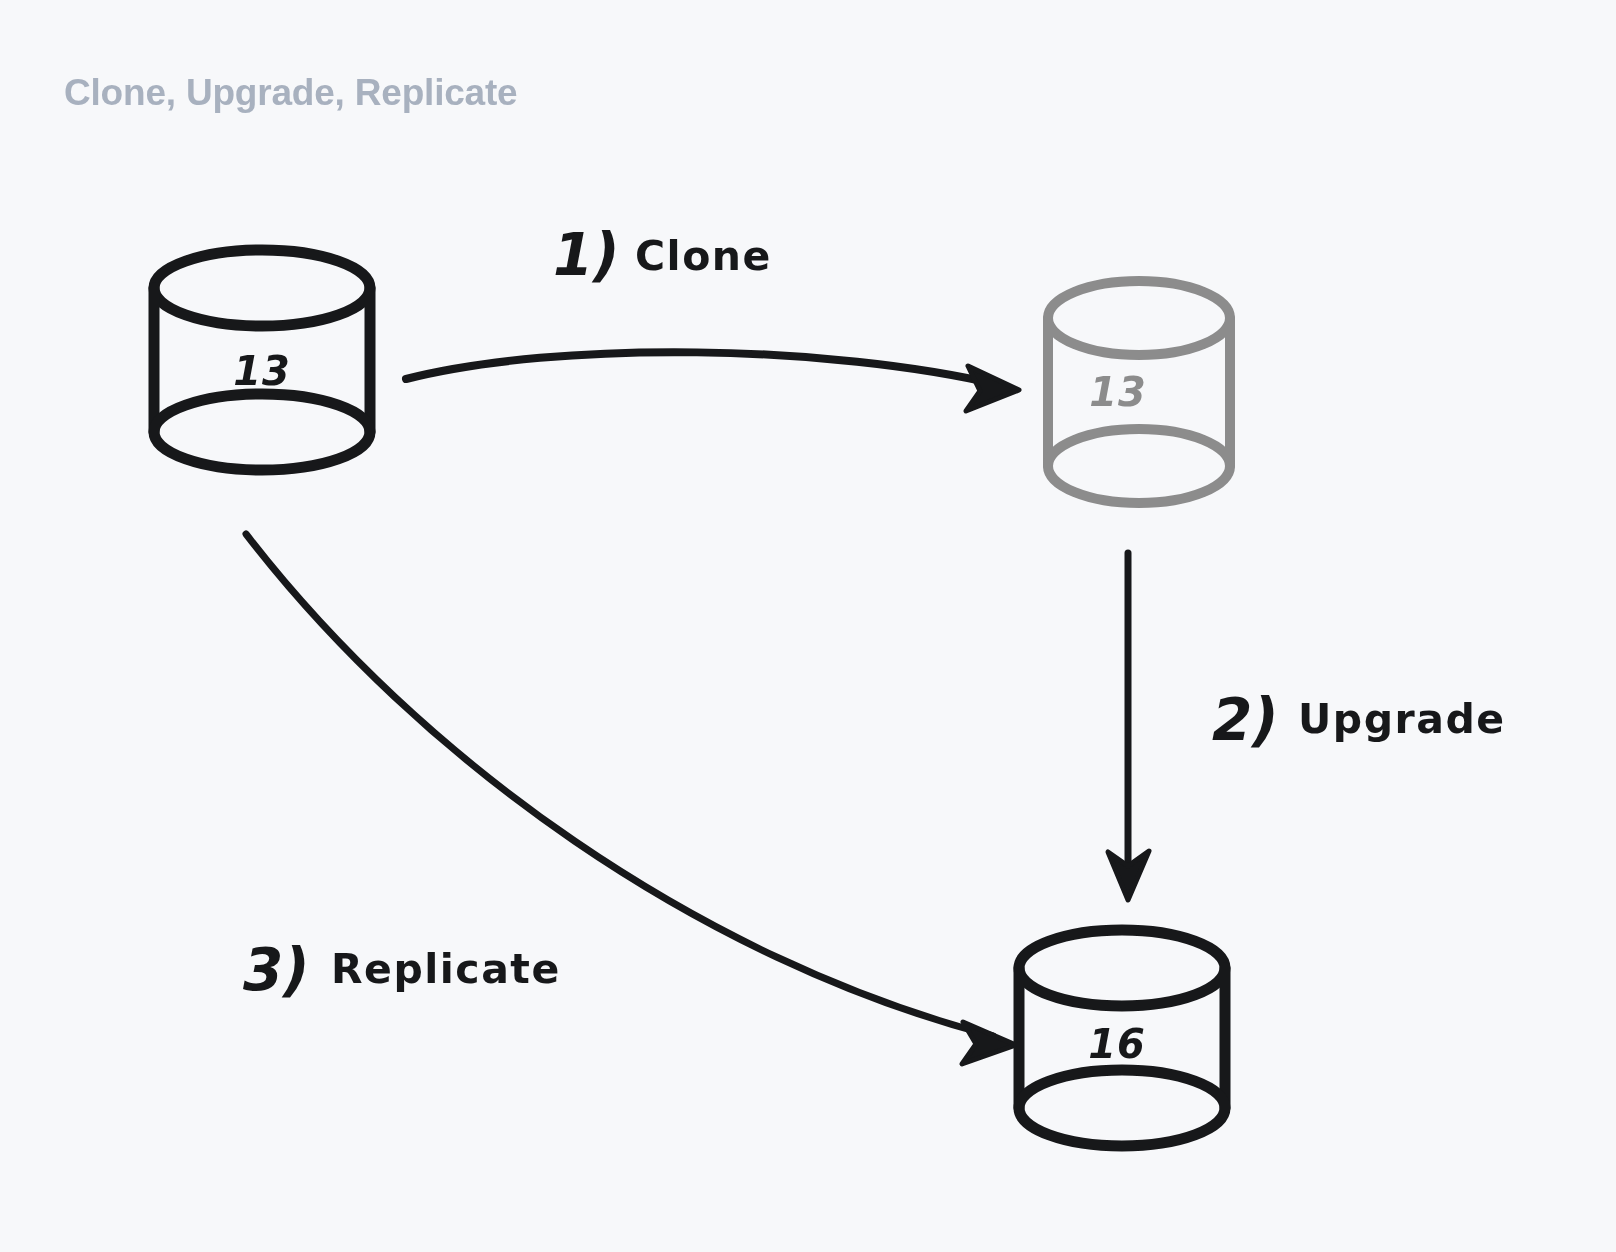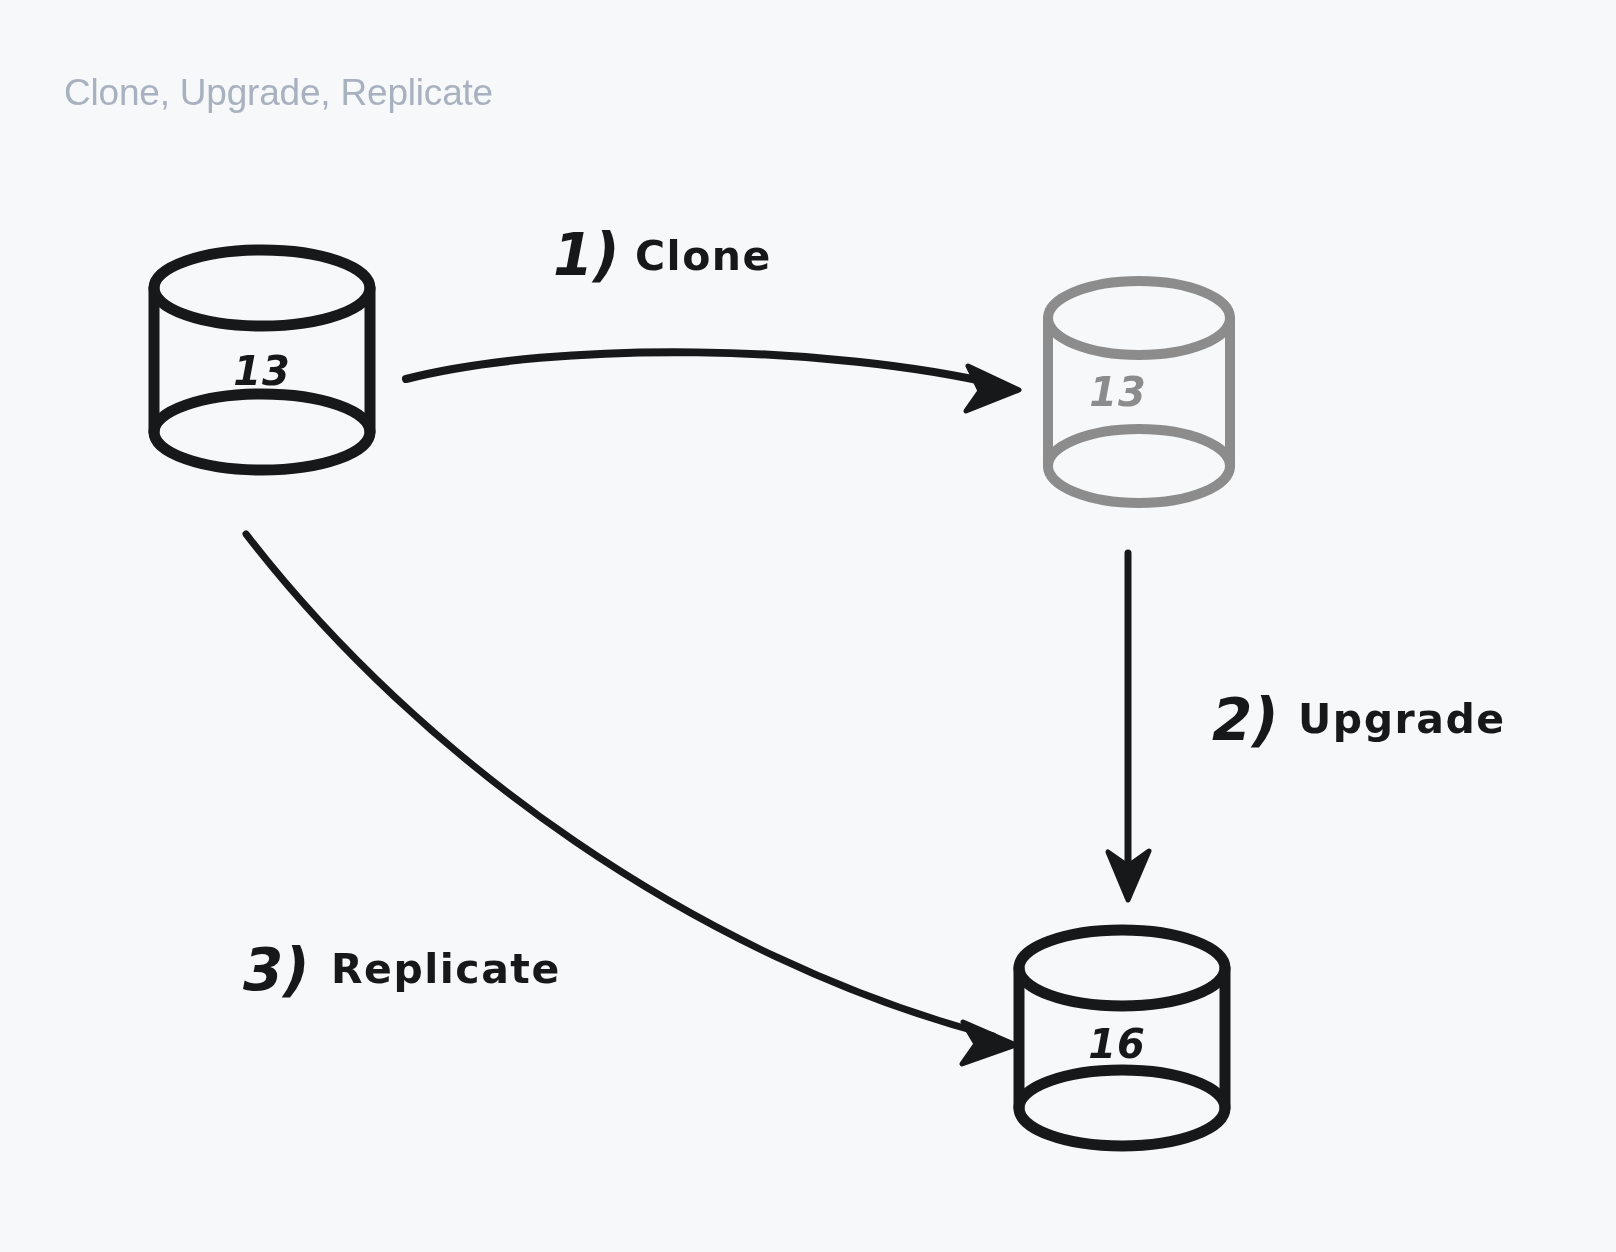--- a/index.html
+++ b/index.html
@@ -18,21 +18,21 @@
     width: 1616px;
     height: 1252px;
     background: #f7f8fa;
   }
   #diagram-title {
     position: absolute;
     left: 64px;
     top: 72px;
     font-family: "Liberation Sans", sans-serif;
     font-size: 37px;
-    font-weight: 400;
+    font-weight: 700;
     letter-spacing: -0.2px;
     color: #a8b1bf;
     white-space: nowrap;
   }
   svg.layer {
     position: absolute;
     left: 0;
     top: 0;
     width: 1616px;
     height: 1252px;

